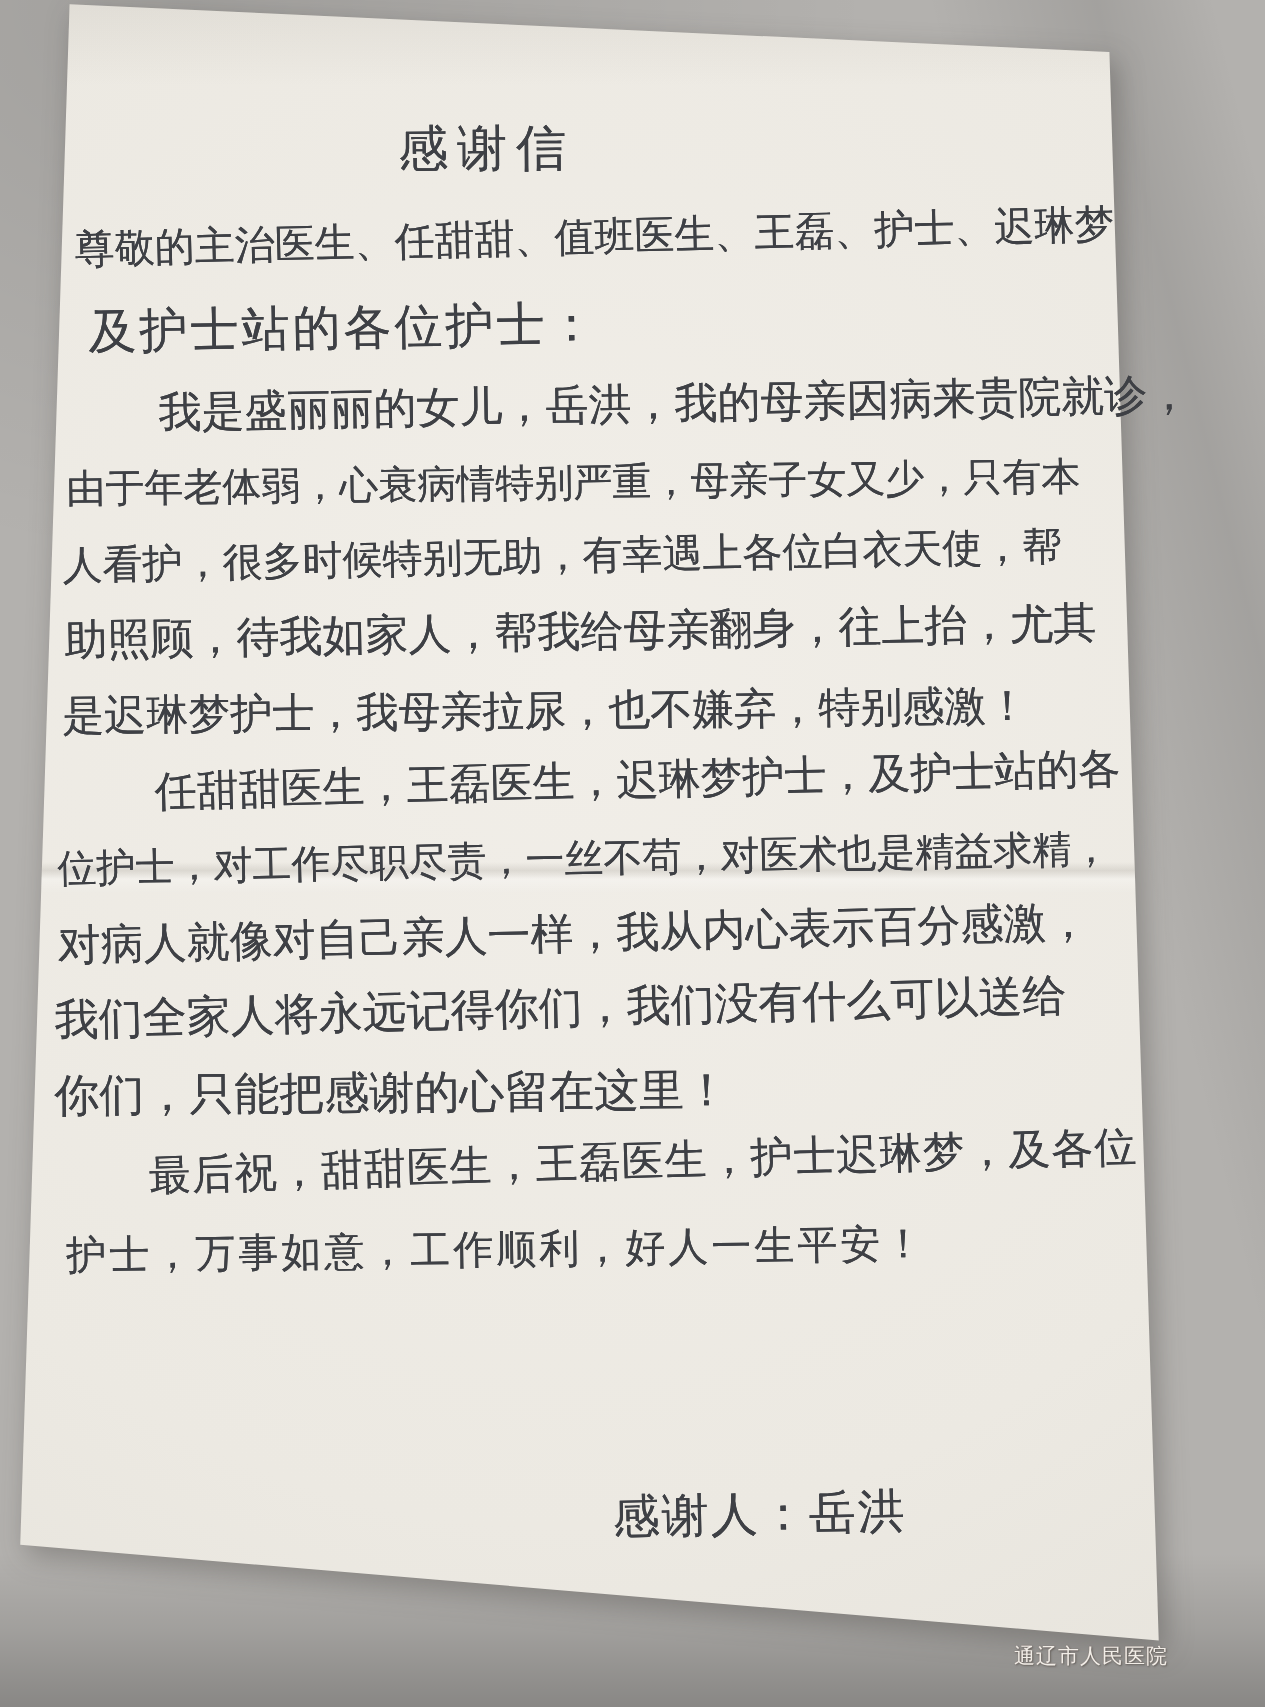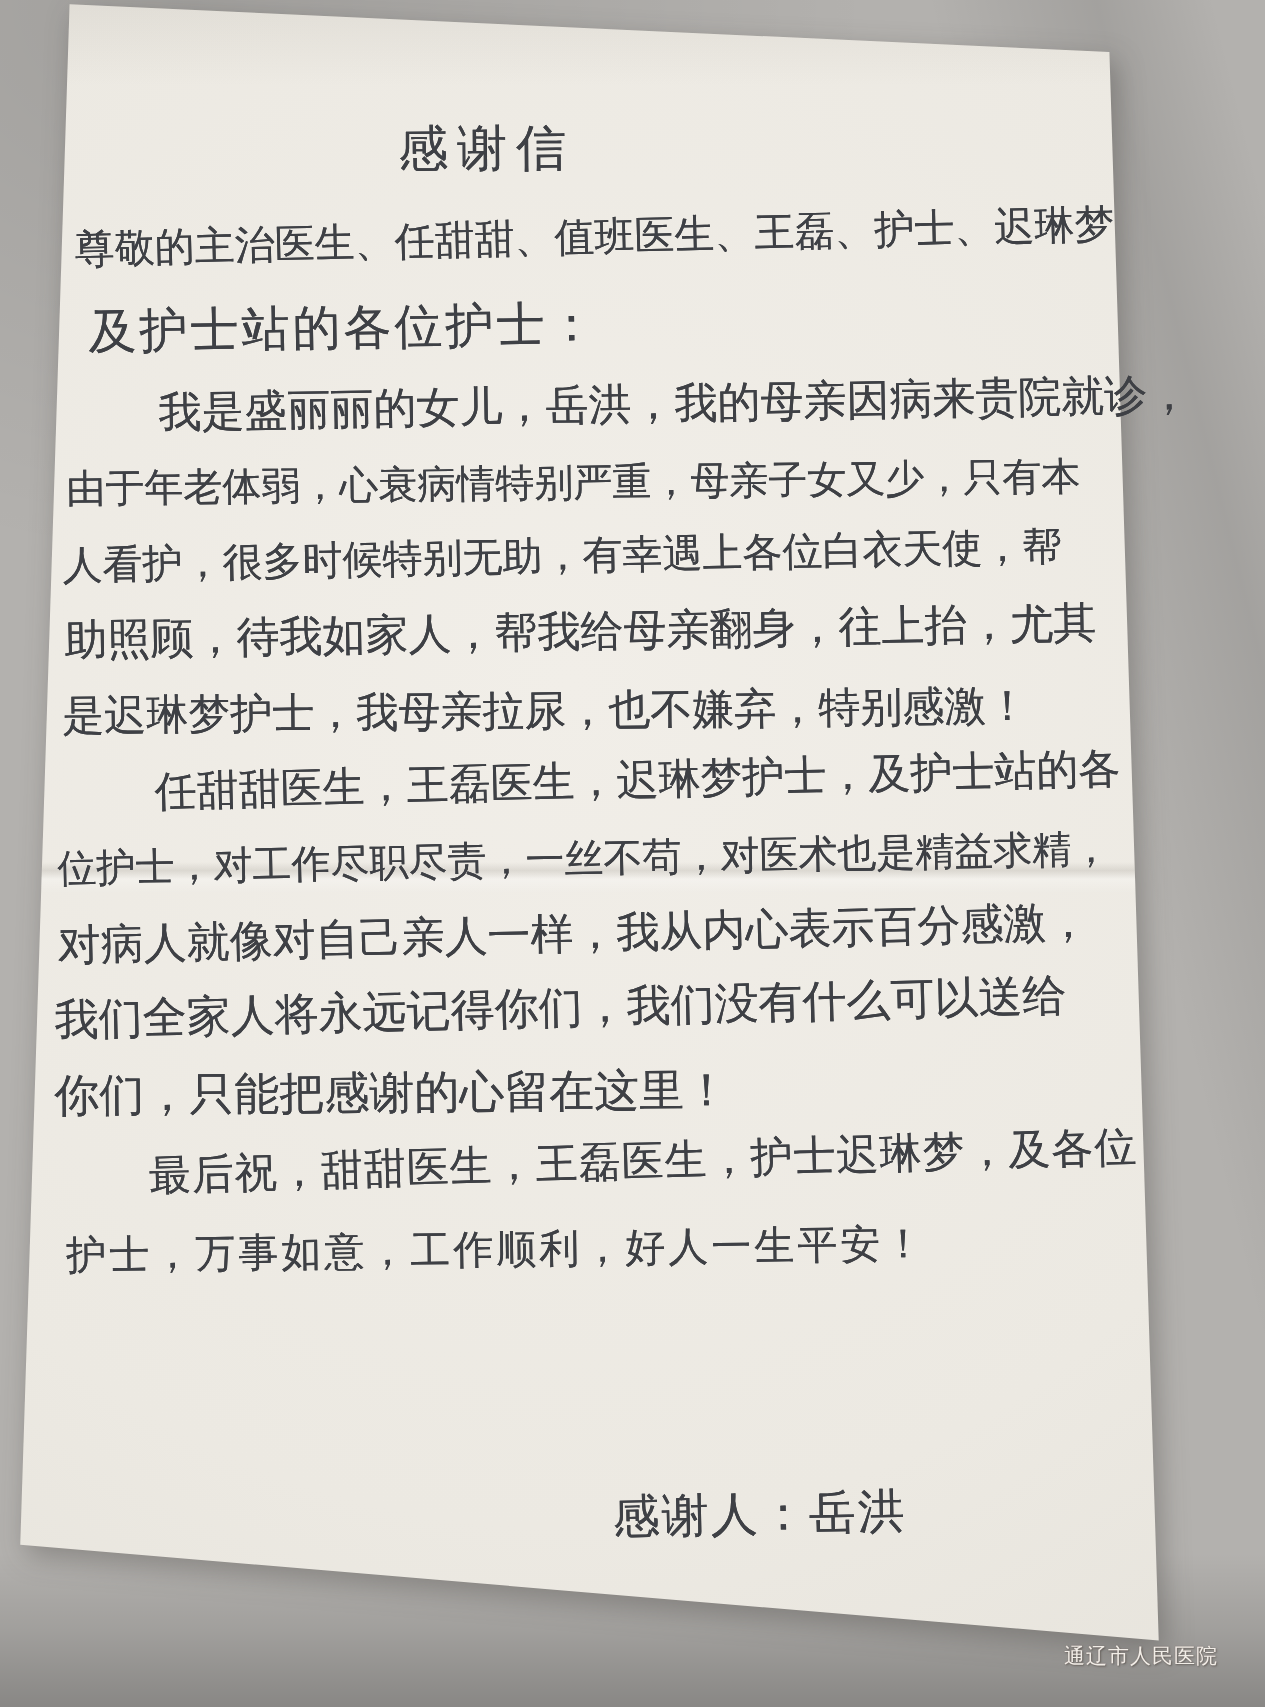--- a/index.html
+++ b/index.html
@@ -66,15 +66,15 @@
   <div class="hw" style="left:154px;top:764px;font-size:42px;transform:rotate(-1.4deg);">任甜甜医生，王磊医生，迟琳梦护士，及护士站的各</div>
   <div class="hw" style="left:57px;top:842px;font-size:39px;transform:rotate(-1.1deg);">位护士，对工作尽职尽责，一丝不苟，对医术也是精益求精，</div>
   <div class="hw" style="left:57px;top:917px;font-size:43px;transform:rotate(-1.3deg);">对病人就像对自己亲人一样，我从内心表示百分感激，</div>
   <div class="hw" style="left:54px;top:991px;font-size:44px;transform:rotate(-1.4deg);">我们全家人将永远记得你们，我们没有什么可以送给</div>
   <div class="hw" style="left:54px;top:1066px;font-size:45px;transform:rotate(-0.5deg);">你们，只能把感谢的心留在这里！</div>
   <div class="hw" style="left:148px;top:1148px;font-size:42px;letter-spacing:1px;transform:rotate(-1.7deg);">最后祝，甜甜医生，王磊医生，护士迟琳梦，及各位</div>
   <div class="hw" style="left:66px;top:1228px;font-size:40px;letter-spacing:3px;transform:rotate(-0.8deg);">护士，万事如意，工作顺利，好人一生平安！</div>
 
   <div class="hw" style="left:612px;top:1486px;font-size:47px;letter-spacing:2px;transform:rotate(-1.2deg);">感谢人：岳洪</div>
 
-  <div class="wm" style="left:1064px;top:1642px;">通辽市人民医院</div>
+  <div class="wm" style="left:1014px;top:1642px;">通辽市人民医院</div>
 
 </div>
 
 </body></html>

